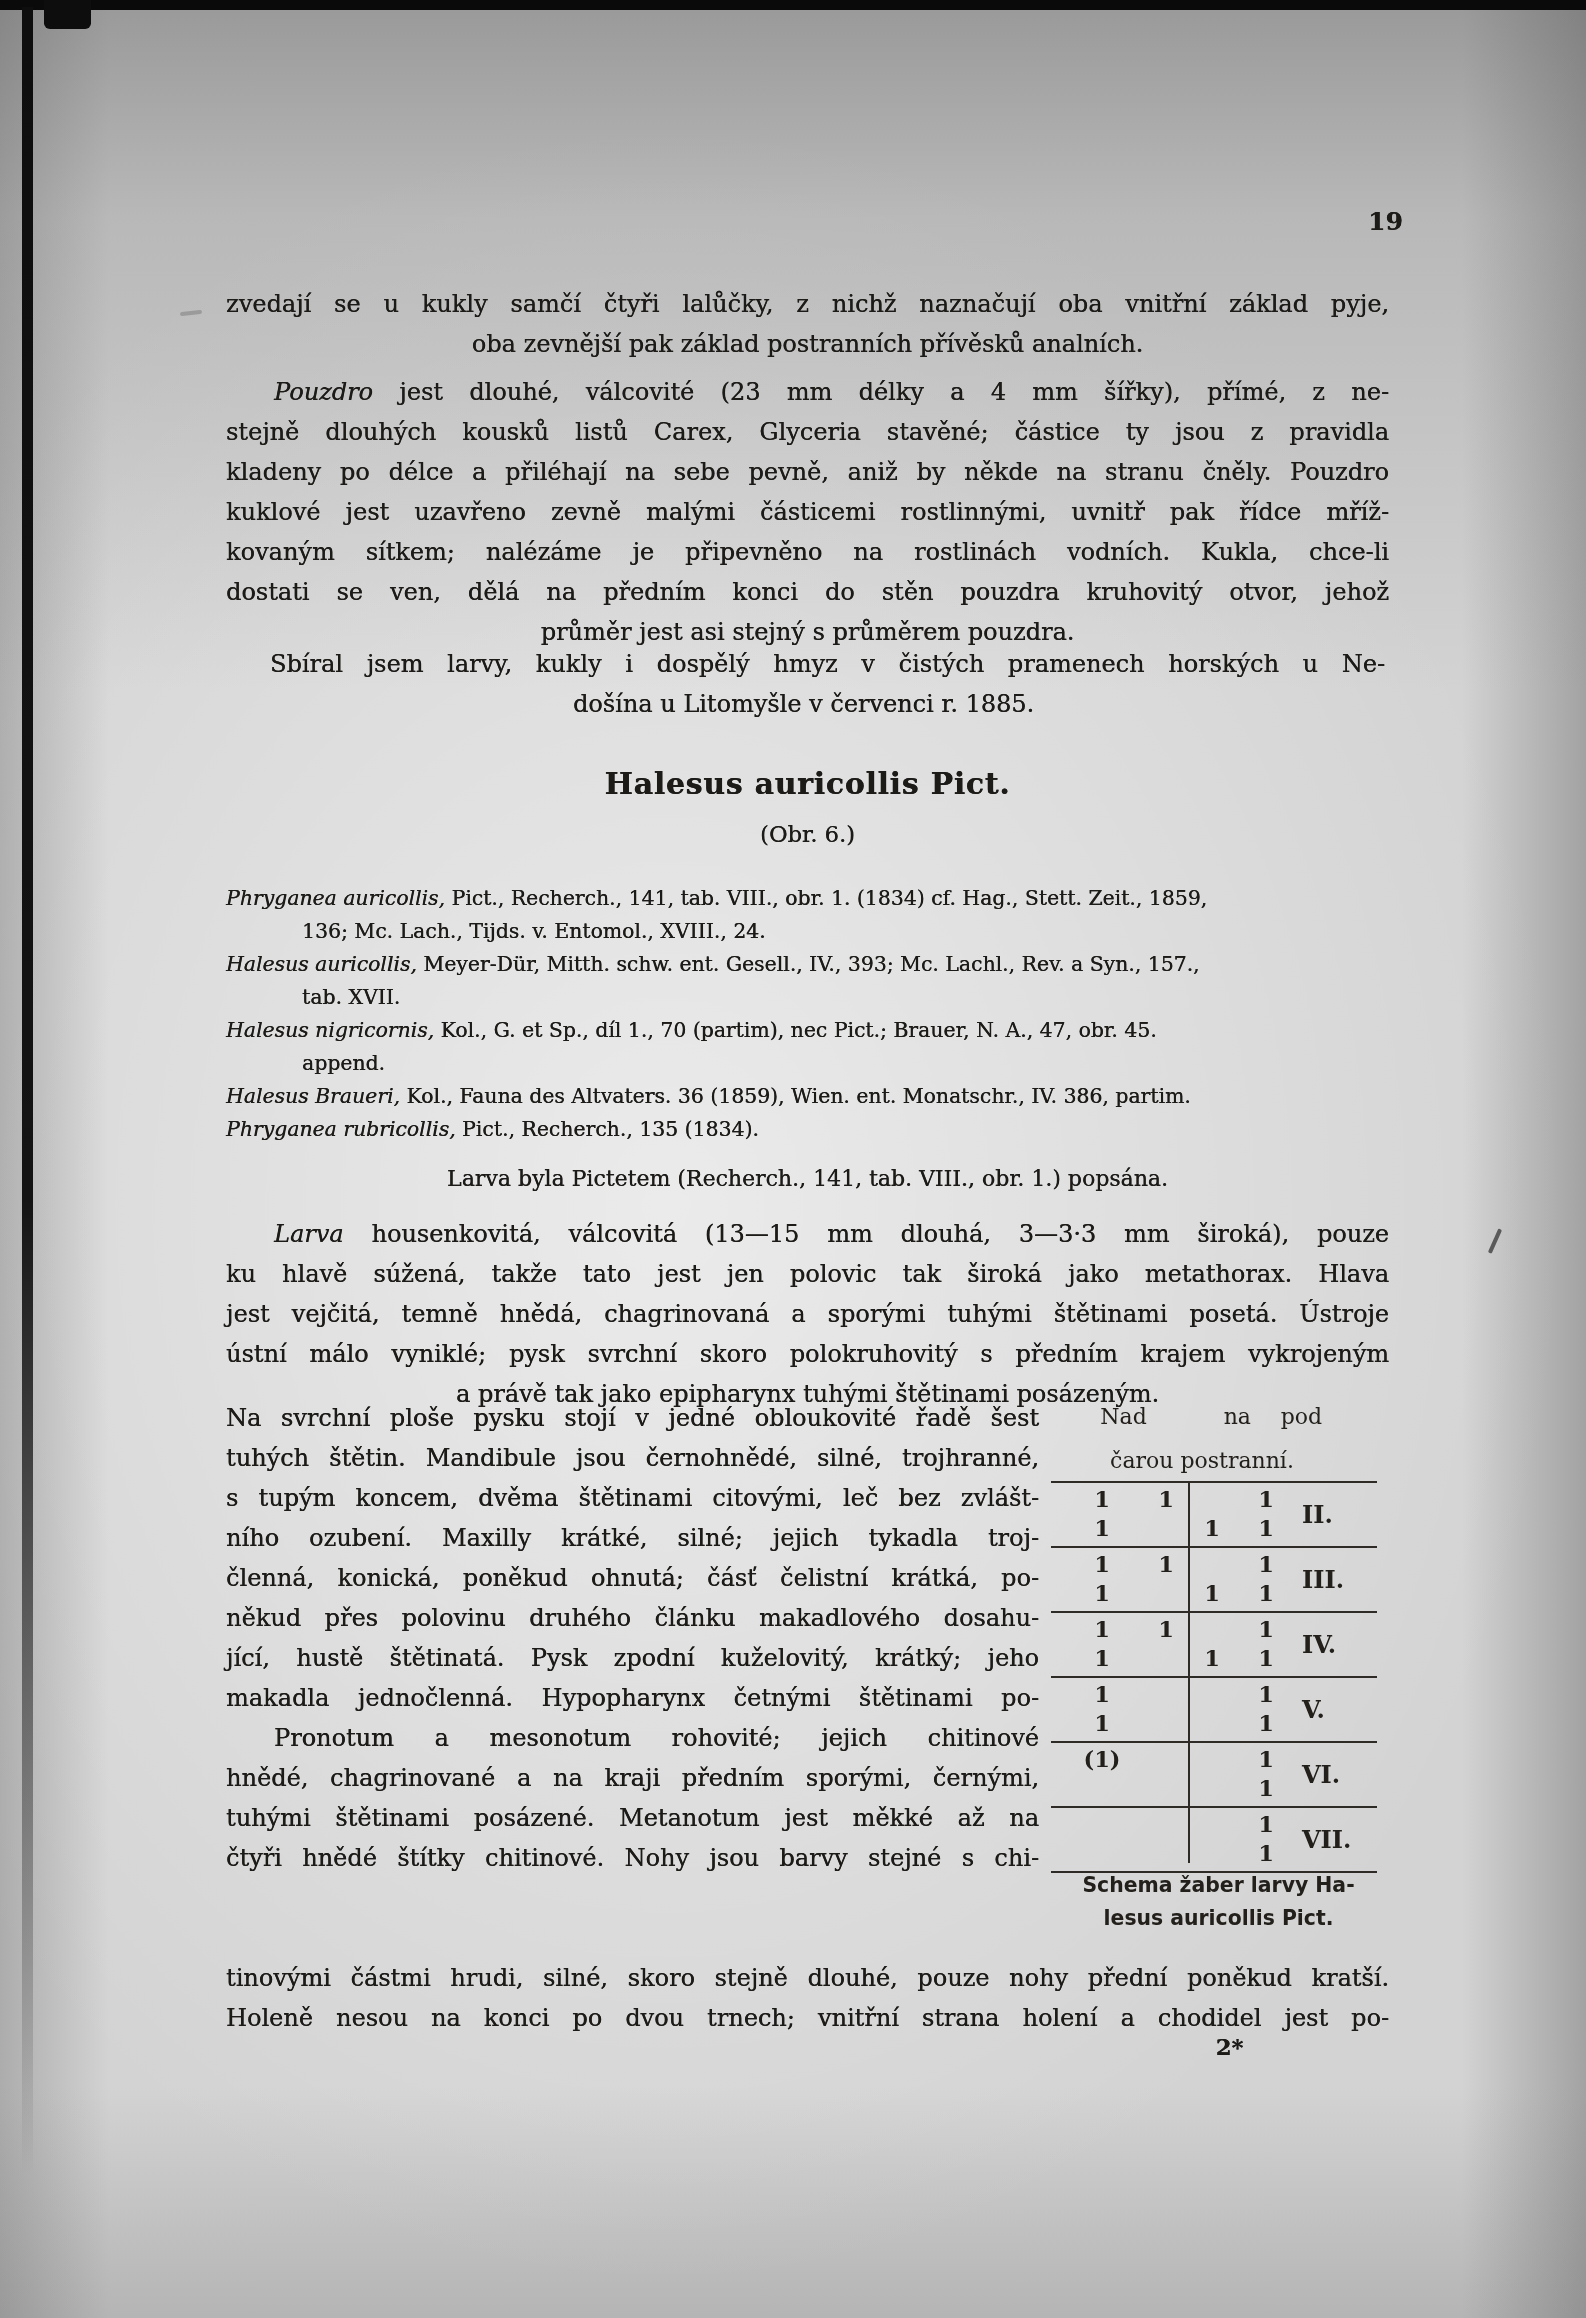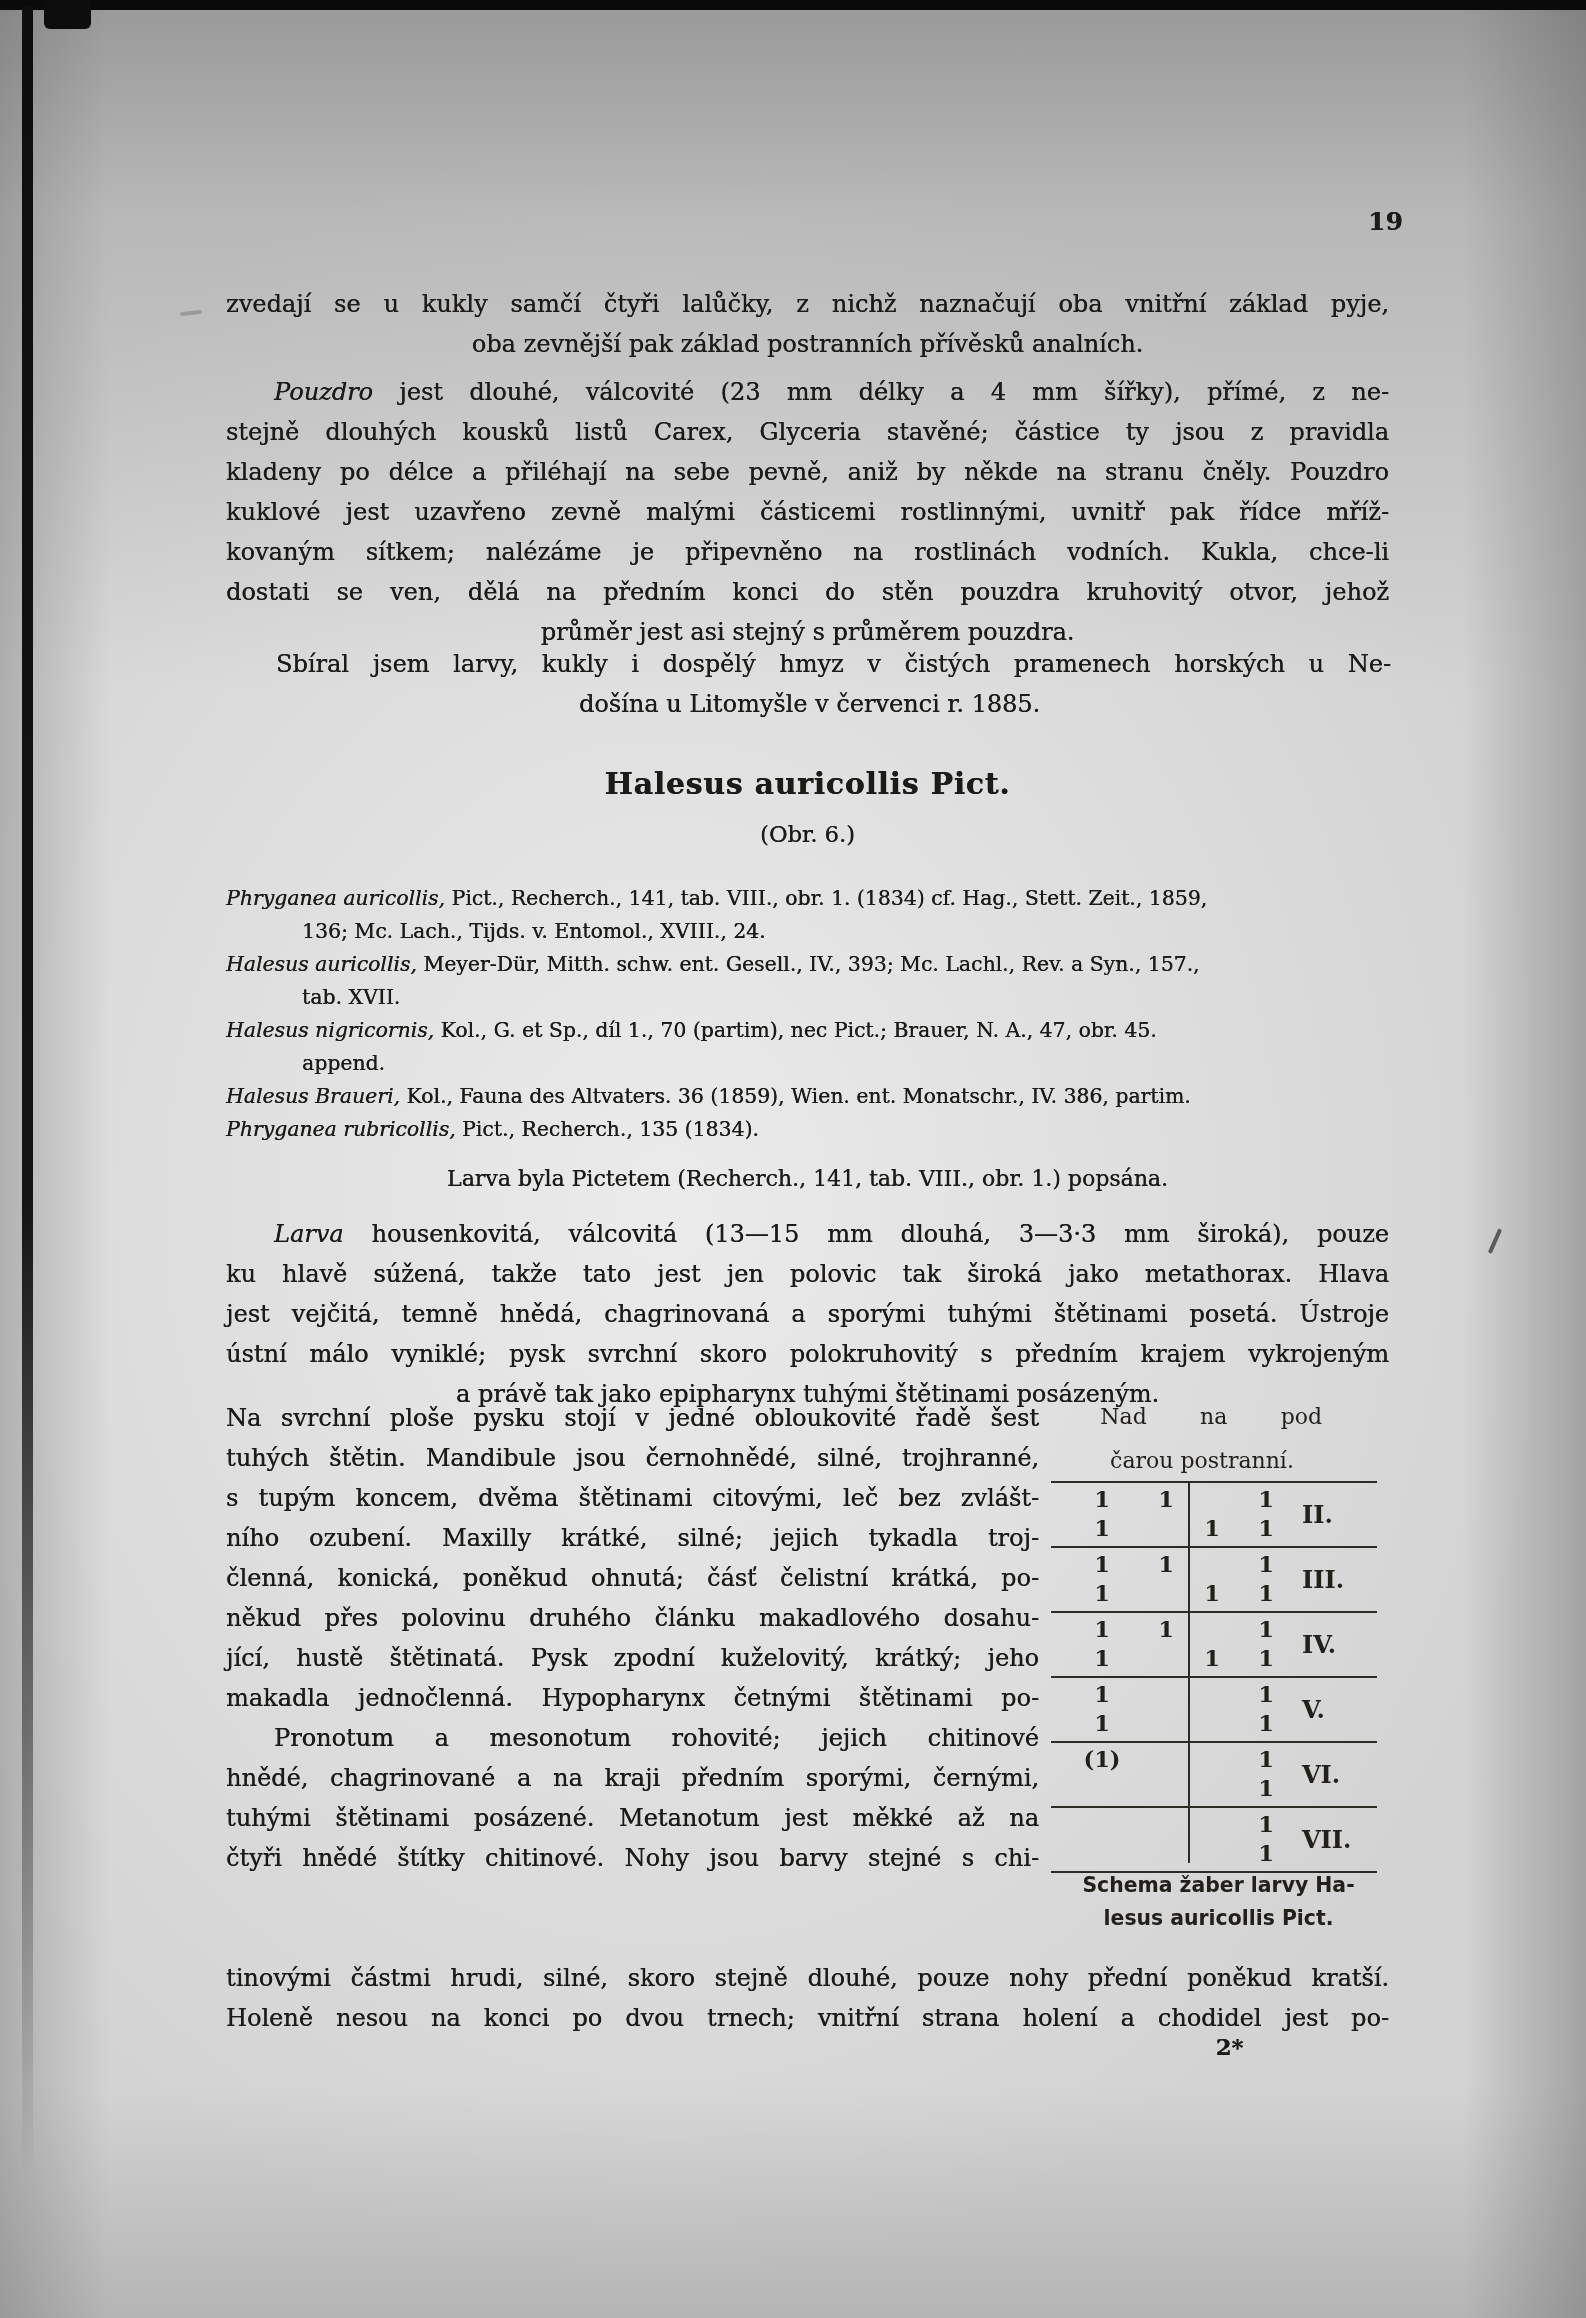--- a/index.html
+++ b/index.html
@@ -29,21 +29,21 @@
   .leftline{position:absolute;left:22px;top:7.3px;width:11px;height:2168px;
     background:linear-gradient(to bottom,#0e0e0e 0%,#141414 55%,rgba(20,20,20,0) 100%);}
   .margin-tick{position:absolute;left:1493px;top:1228px;width:3.6px;height:26px;background:#3f3f3f;
     transform:rotate(24deg);opacity:.8;border-radius:1.5px;}
   .stray-dash{position:absolute;left:180px;top:311px;width:22px;height:4.4px;background:#7d7d7d;
     opacity:.55;border-radius:2.2px;transform:rotate(-6deg);}
   
   .gtable{position:absolute;left:1051px;top:1400px;width:326px;color:#23201c;}
   .thead{position:absolute;left:0;top:0;width:326px;font-size:22px;line-height:33px;}
   .h-nad{position:absolute;left:40px;top:0;width:65px;text-align:center;}
-  .h-na{position:absolute;left:149px;top:0;width:51px;text-align:left;}
+  .h-na{position:absolute;left:149px;top:0;width:51px;text-align:right;}
   .h-pod{position:absolute;left:218px;top:0;width:65px;text-align:center;}
   .h-l2{position:absolute;left:18px;top:44px;width:266px;text-align:center;}
   .tbody{position:absolute;left:0;top:81px;width:326px;border-top:2.2px solid #2e2b27;}
   .trow{position:relative;height:63px;border-bottom:2.2px solid #2e2b27;}
   .tc{position:absolute;top:2.2px;}
   .ca{left:29px;width:44px;}
   .cb{left:97px;width:36px;}
   .cc{left:143px;width:36px;}
   .cd{left:193px;width:44px;}
   .tl{height:29px;line-height:29px;text-align:center;font-weight:bold;font-size:22.6px;}
@@ -74,21 +74,21 @@
   <div class="pg lines33" style="left:226px;top:372px;width:1163px;">
     <div class="j ind"><span class="it">Pouzdro</span><span> jest dlouhé, válcovité (23 mm délky a 4 mm šířky), přímé, z ne-</span></div>
     <div class="j">stejně dlouhých kousků listů Carex, Glyceria stavěné; částice ty jsou z pravidla</div>
     <div class="j">kladeny po délce a přiléhají na sebe pevně, aniž by někde na stranu čněly. Pouzdro</div>
     <div class="j">kuklové jest uzavřeno zevně malými částicemi rostlinnými, uvnitř pak řídce mříž-</div>
     <div class="j">kovaným sítkem; nalézáme je připevněno na rostlinách vodních. Kukla, chce-li</div>
     <div class="j">dostati se ven, dělá na předním konci do stěn pouzdra kruhovitý otvor, jehož</div>
     <div class="e">průměr jest asi stejný s průměrem pouzdra.</div>
   </div>
 
-  <div class="pg lines33" style="left:228px;top:644px;width:1163px;">
+  <div class="pg lines33" style="left:222px;top:644px;width:1163px;">
     <div class="j ind">Sbíral jsem larvy, kukly i dospělý hmyz v čistých pramenech horských u Ne-</div>
     <div class="e">došína u Litomyšle v červenci r. 1885.</div>
   </div>
 
   <div class="pg center" style="left:226px;top:762px;width:1163px;font-size:30px;line-height:44px;font-weight:bold;letter-spacing:0.7px;">Halesus auricollis Pict.</div>
   <div class="pg center" style="left:226px;top:818px;width:1163px;font-size:22.6px;line-height:33px;">(Obr. 6.)</div>
 
   <div class="pg syn" style="left:226px;top:882px;width:1163px;">
     <div><span class="it">Phryganea auricollis,</span><span> Pict., Recherch., 141, tab. VIII., obr. 1. (1834) cf. Hag., Stett. Zeit., 1859,</span></div>
     <div class="cont">136; Mc. Lach., Tijds. v. Entomol., XVIII., 24.</div>

